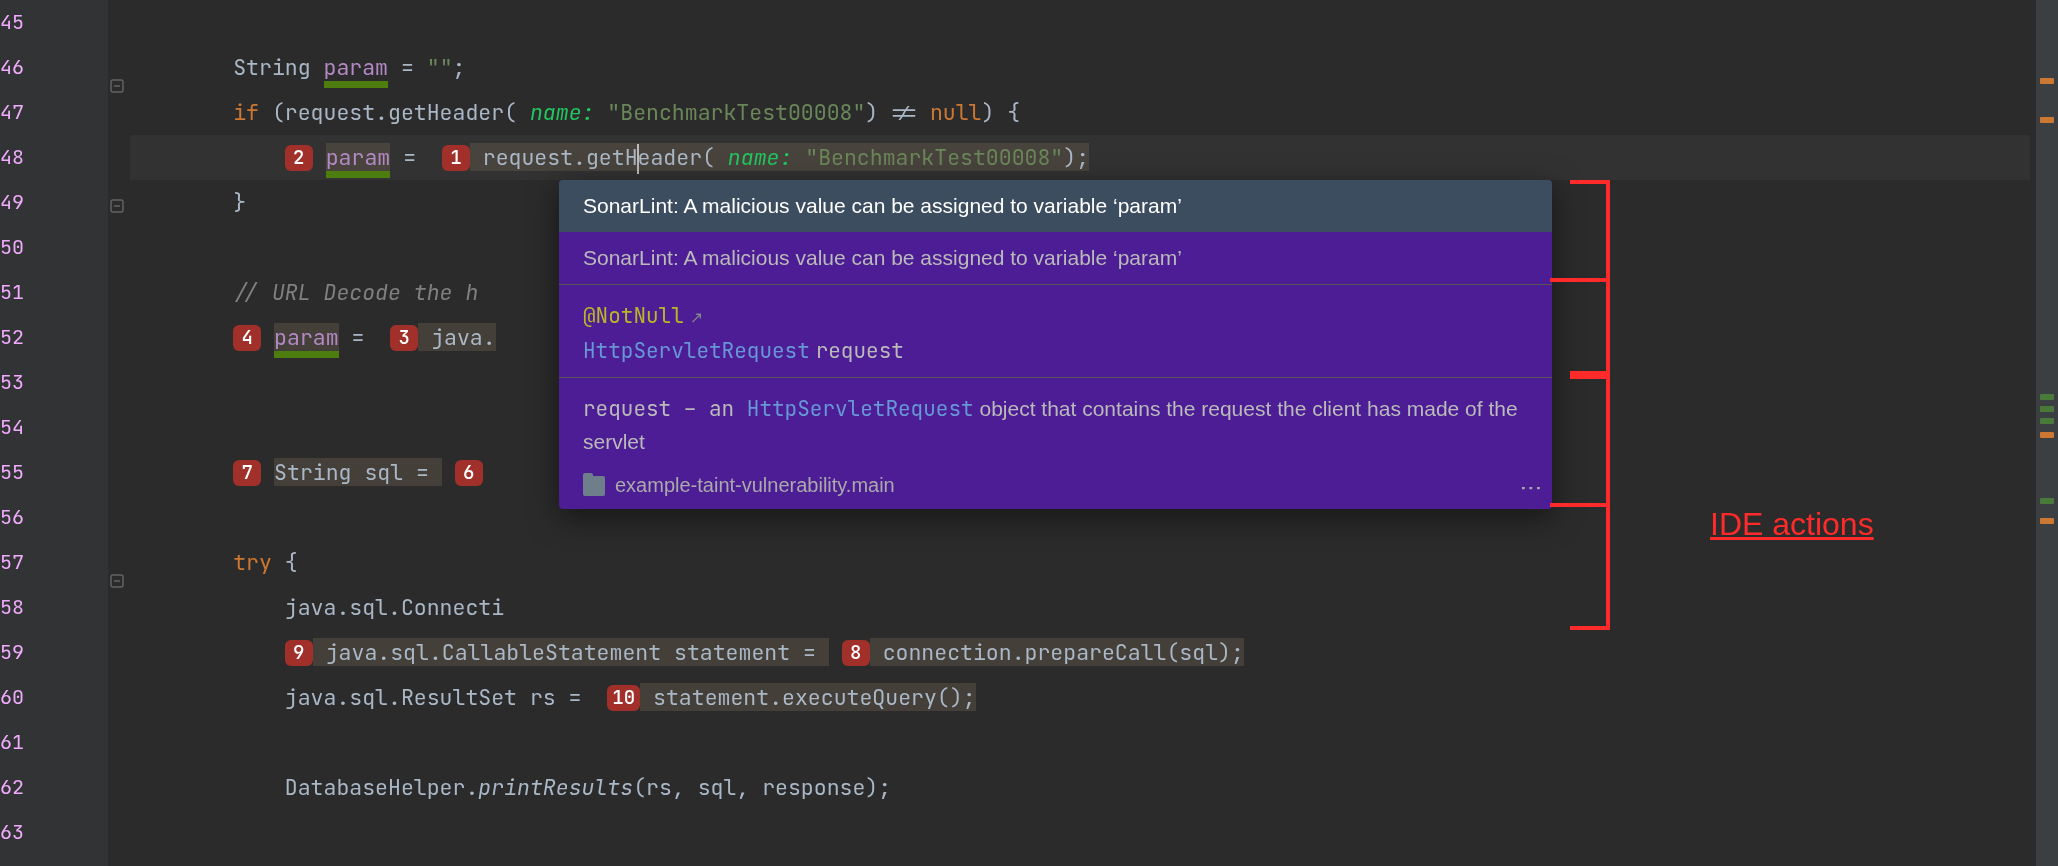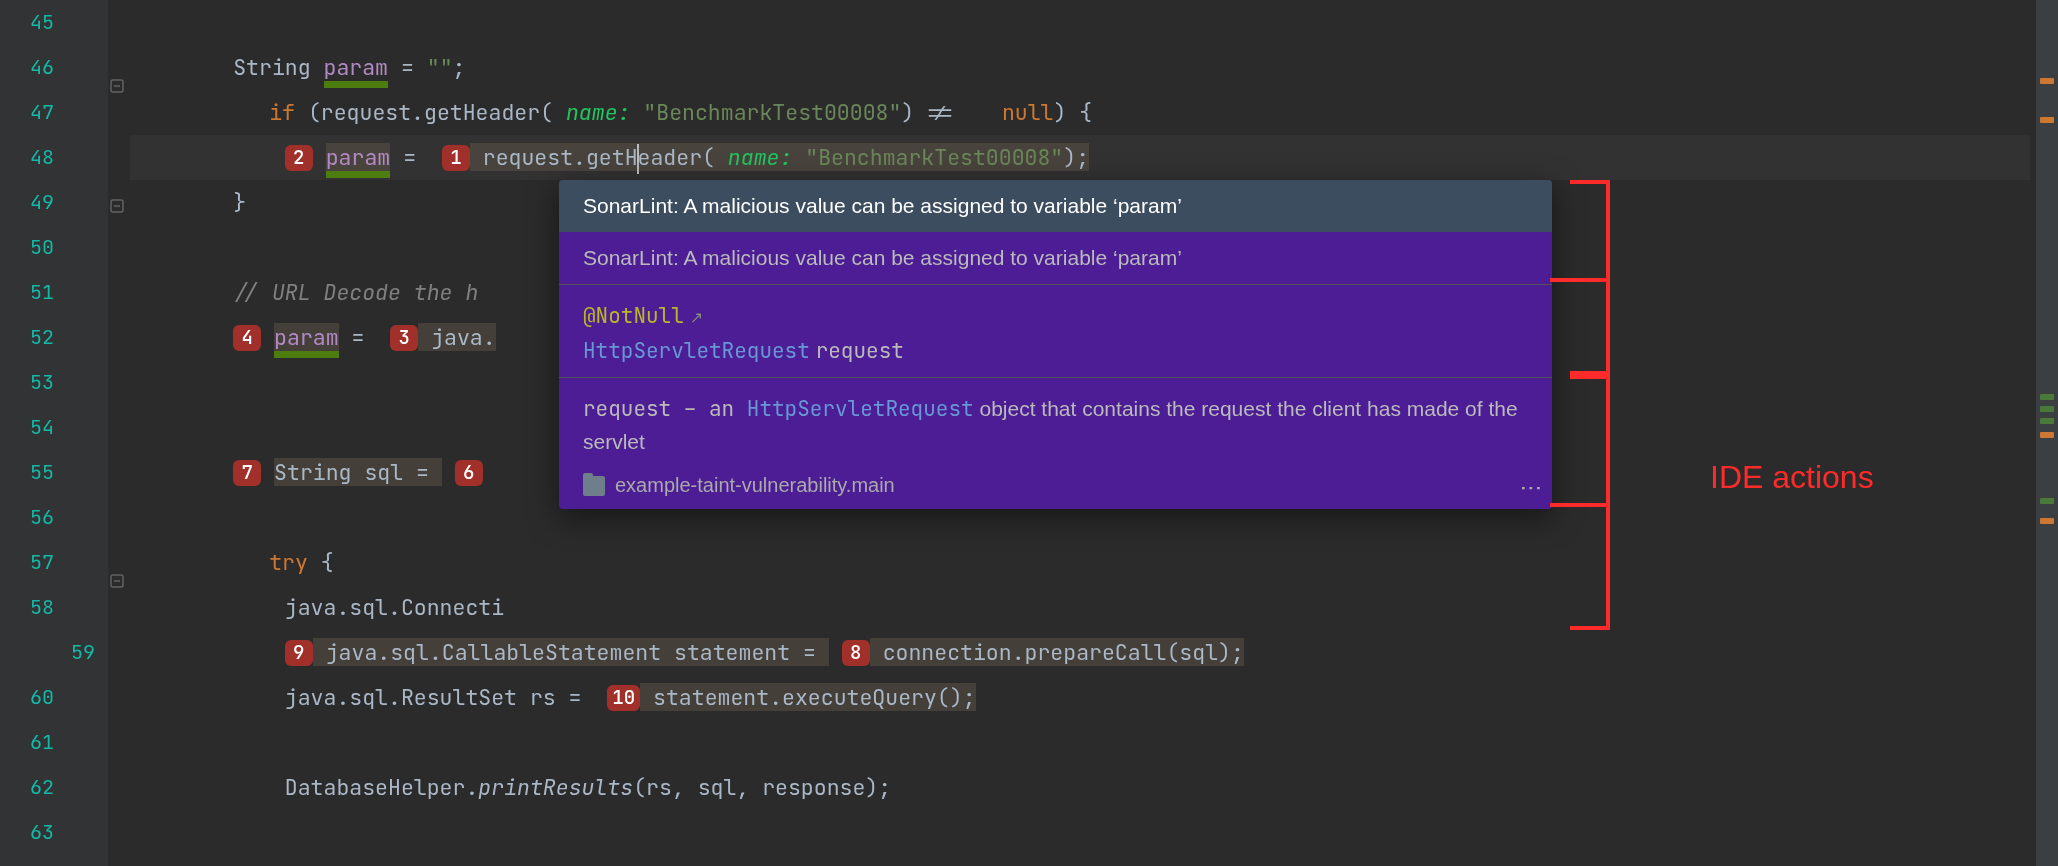--- a/index.html
+++ b/index.html
@@ -1,25 +1,25 @@
 <!DOCTYPE html>
 <html><head>
 <meta charset="utf-8">
 <style>
   * { margin:0; padding:0; box-sizing:border-box; }
   html,body { width:2058px; height:866px; background:#2b2b2b; font-family:"JetBrains Mono",Menlo,Consolas,monospace; overflow:hidden; }
   .editor { position:relative; width:2058px; height:866px; background:#2b2b2b; }
   .gutter { position:absolute; left:0; top:0; width:108px; height:866px; background:#313335; }
-  .ln { position:absolute; left:0; width:54px; text-align:right; color:#14b8a6; font-size:20px; height:45px; line-height:45px; }
+  .ln { position:absolute; left:0; width:54px; text-align:left; color:#f0abfc; font-size:20px; height:45px; line-height:45px; }
   .fold { position:absolute; left:108px; width:18px; height:18px; }
   .fold svg { stroke:#606366; fill:none; stroke-width:1.5; }
   .code { position:absolute; left:130px; top:0; right:28px; font-size:21.5px; color:#a9b7c6; }
   .row { position:absolute; left:0; right:0; height:45px; line-height:45px; white-space:pre; }
   .row.cur { background:#323232; }
-  .kw { color:#cc7832;margin-left:36px; }
+  .kw { color:#cc7832; }
   .str { color:#6a8759; }
   .cmt { color:#808080; font-style:italic; }
   .param { color:#22c55e; font-style:italic; }
   .ident { color:#a9b7c6; }
   .ul { border-bottom:7px solid #4d7c0f; color:#B389C5; }
   .meth { font-style:italic; }
   .taint { background:rgba(115,100,80,.35); }
   .bulb { position:absolute; width:24px; height:24px; left:152px; }
   .bulb svg { display:block; }
   .pill { display:inline-block; min-width:28px; height:26px; line-height:26px; text-align:center; background:#a1302b; color:#fff; border-radius:6px; font-size:19px; font-weight:500; padding:0 5px; font-family:inherit; vertical-align:1px; }
@@ -58,21 +58,21 @@
       <div class="ln" style="top: 180px;">49</div>
       <div class="ln" style="top: 225px;">50</div>
       <div class="ln" style="top: 270px;">51</div>
       <div class="ln" style="top: 315px;">52</div>
       <div class="ln" style="top: 360px;">53</div>
       <div class="ln" style="top: 405px;">54</div>
       <div class="ln" style="top: 450px;">55</div>
       <div class="ln" style="top: 495px;">56</div>
       <div class="ln" style="top: 540px;">57</div>
       <div class="ln" style="top: 585px;">58</div>
-      <div class="ln" style="top: 630px; margin-left: 41px;">59</div>
+      <div class="ln" style="top: 630px;">59</div>
       <div class="ln" style="top: 675px;">60</div>
       <div class="ln" style="top: 720px;">61</div>
       <div class="ln" style="top: 765px;">62</div>
       <div class="ln" style="top: 810px;">63</div>
     </div>
 
   <div class="fold" style="top:77px">
     <svg viewBox="0 0 18 18">
         <rect x="3" y="3" width="12" height="12" rx="2"></rect>
         <line x1="6" y1="9" x2="12" y2="9"></line>
@@ -144,21 +144,21 @@
     </div>
     <div class="dots">⋮</div>
   </div>
 
   <div class="bracket" style="top:180px; height:195px; left:1570px;">
     <div class="tail" style="top:94px;"></div>
   </div>
   <div class="bracket" style="top:375px; height:255px; left:1570px;">
     <div class="tail" style="top:124px;"></div>
   </div>
-  <div class="callout" style="left:1710px; top:457px;">
+  <div class="callout" style="left:1710px; top:504px;text-decoration:underline;">
     <div>IDE actions</div>
   </div>
 
   <div class="scrollbar">
     <div id="sbmarks">
         <div class="sbmark" style="top: 78px; background: rgb(204, 120, 50);"></div>
         <div class="sbmark" style="top: 117px; background: rgb(204, 120, 50);"></div>
         <div class="sbmark" style="top: 394px; background: rgb(74, 122, 58);"></div>
         <div class="sbmark" style="top: 406px; background: rgb(74, 122, 58);"></div>
         <div class="sbmark" style="top: 418px; background: rgb(74, 122, 58);"></div>

